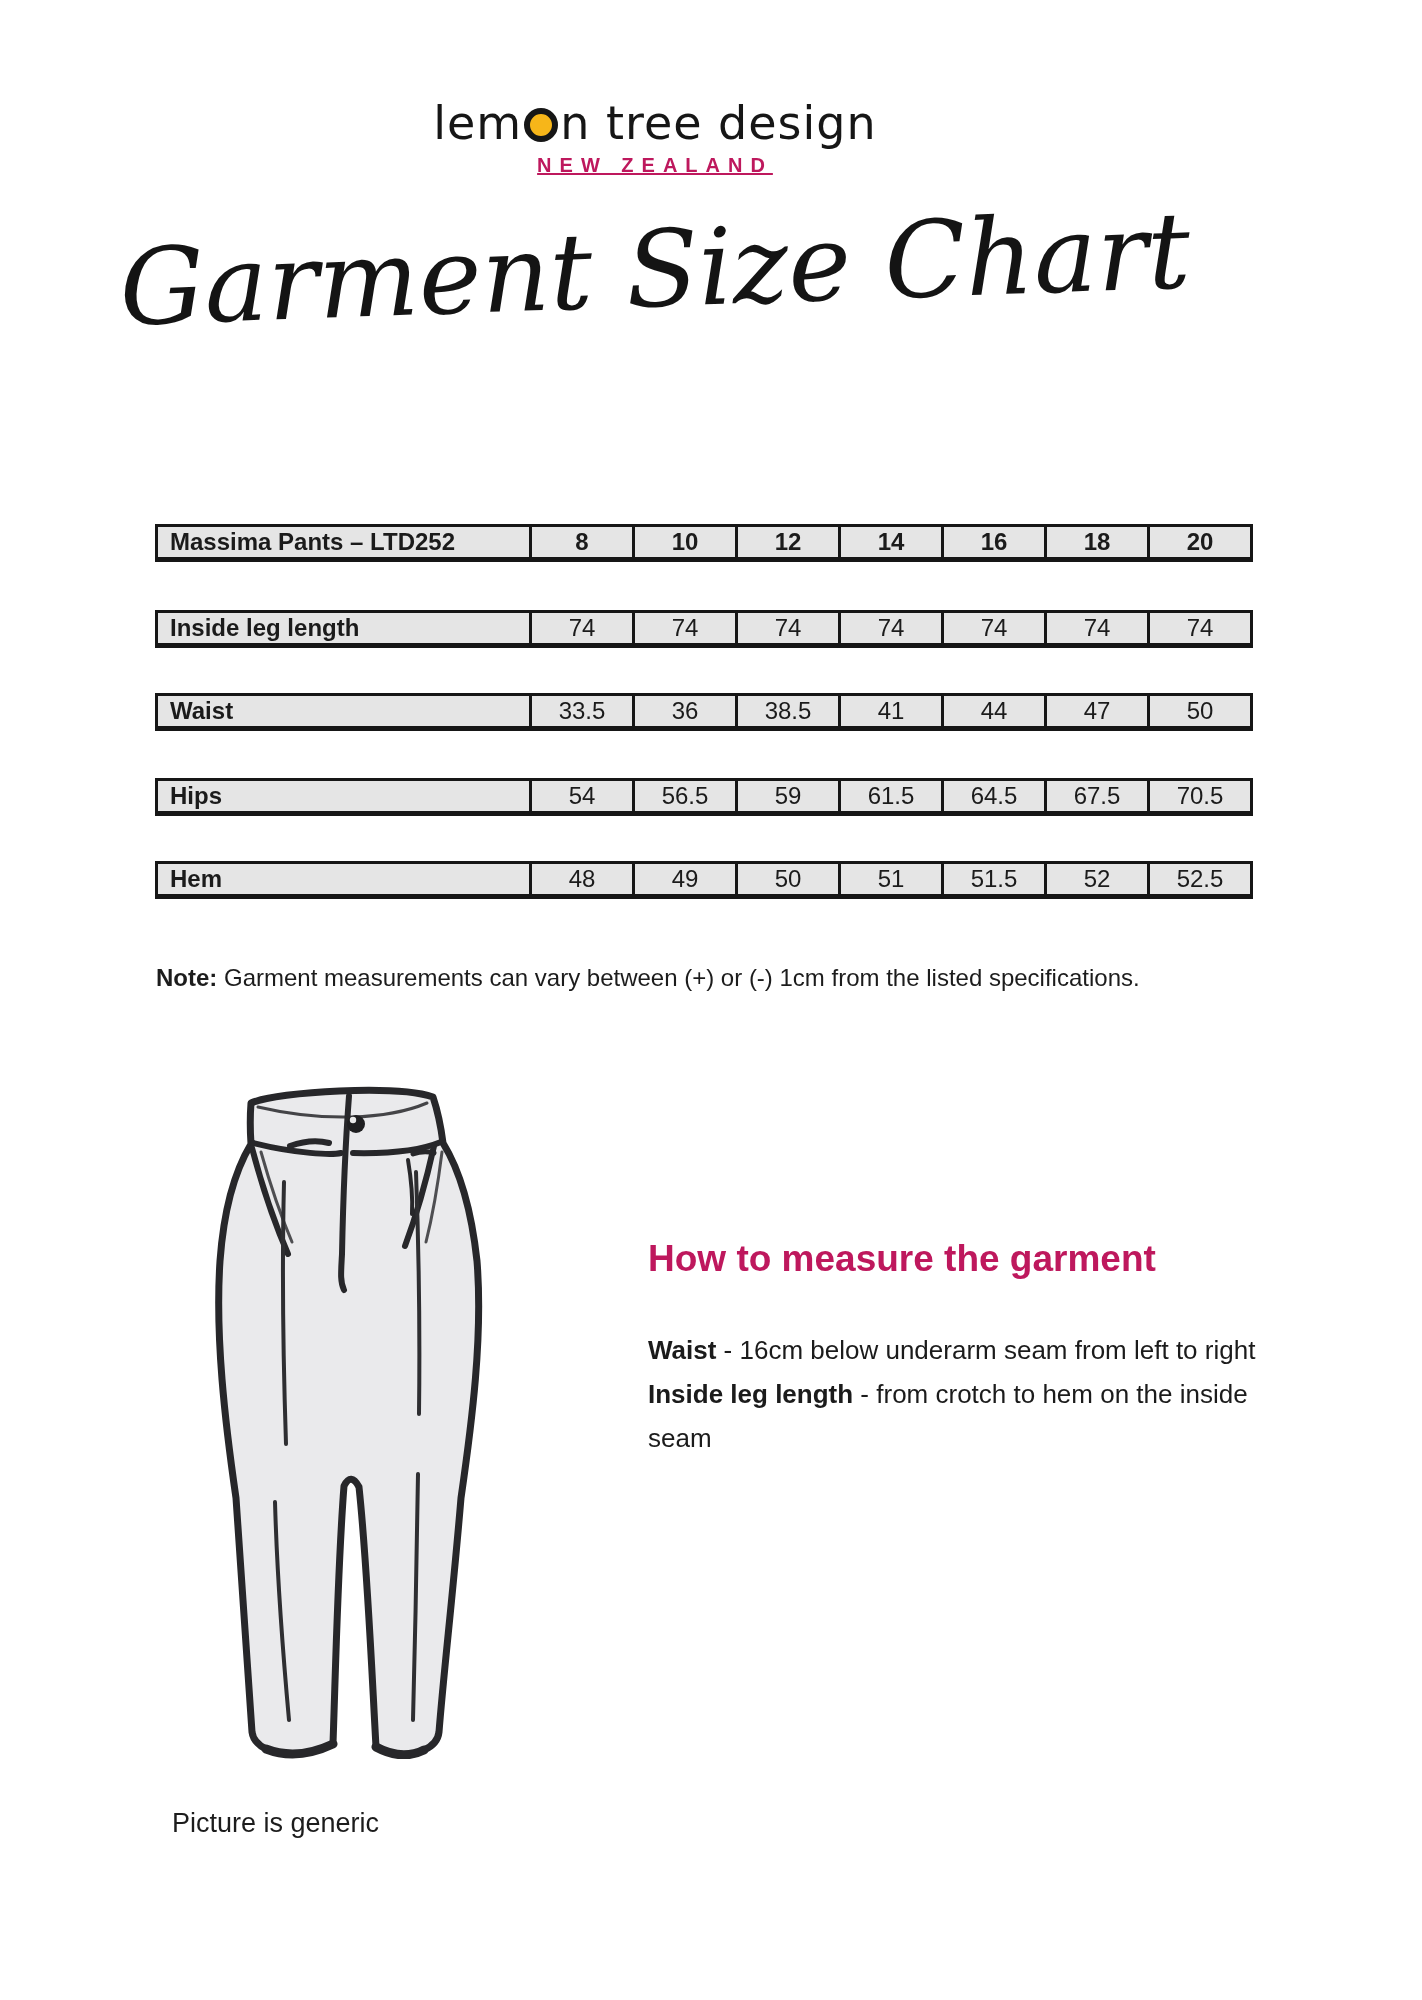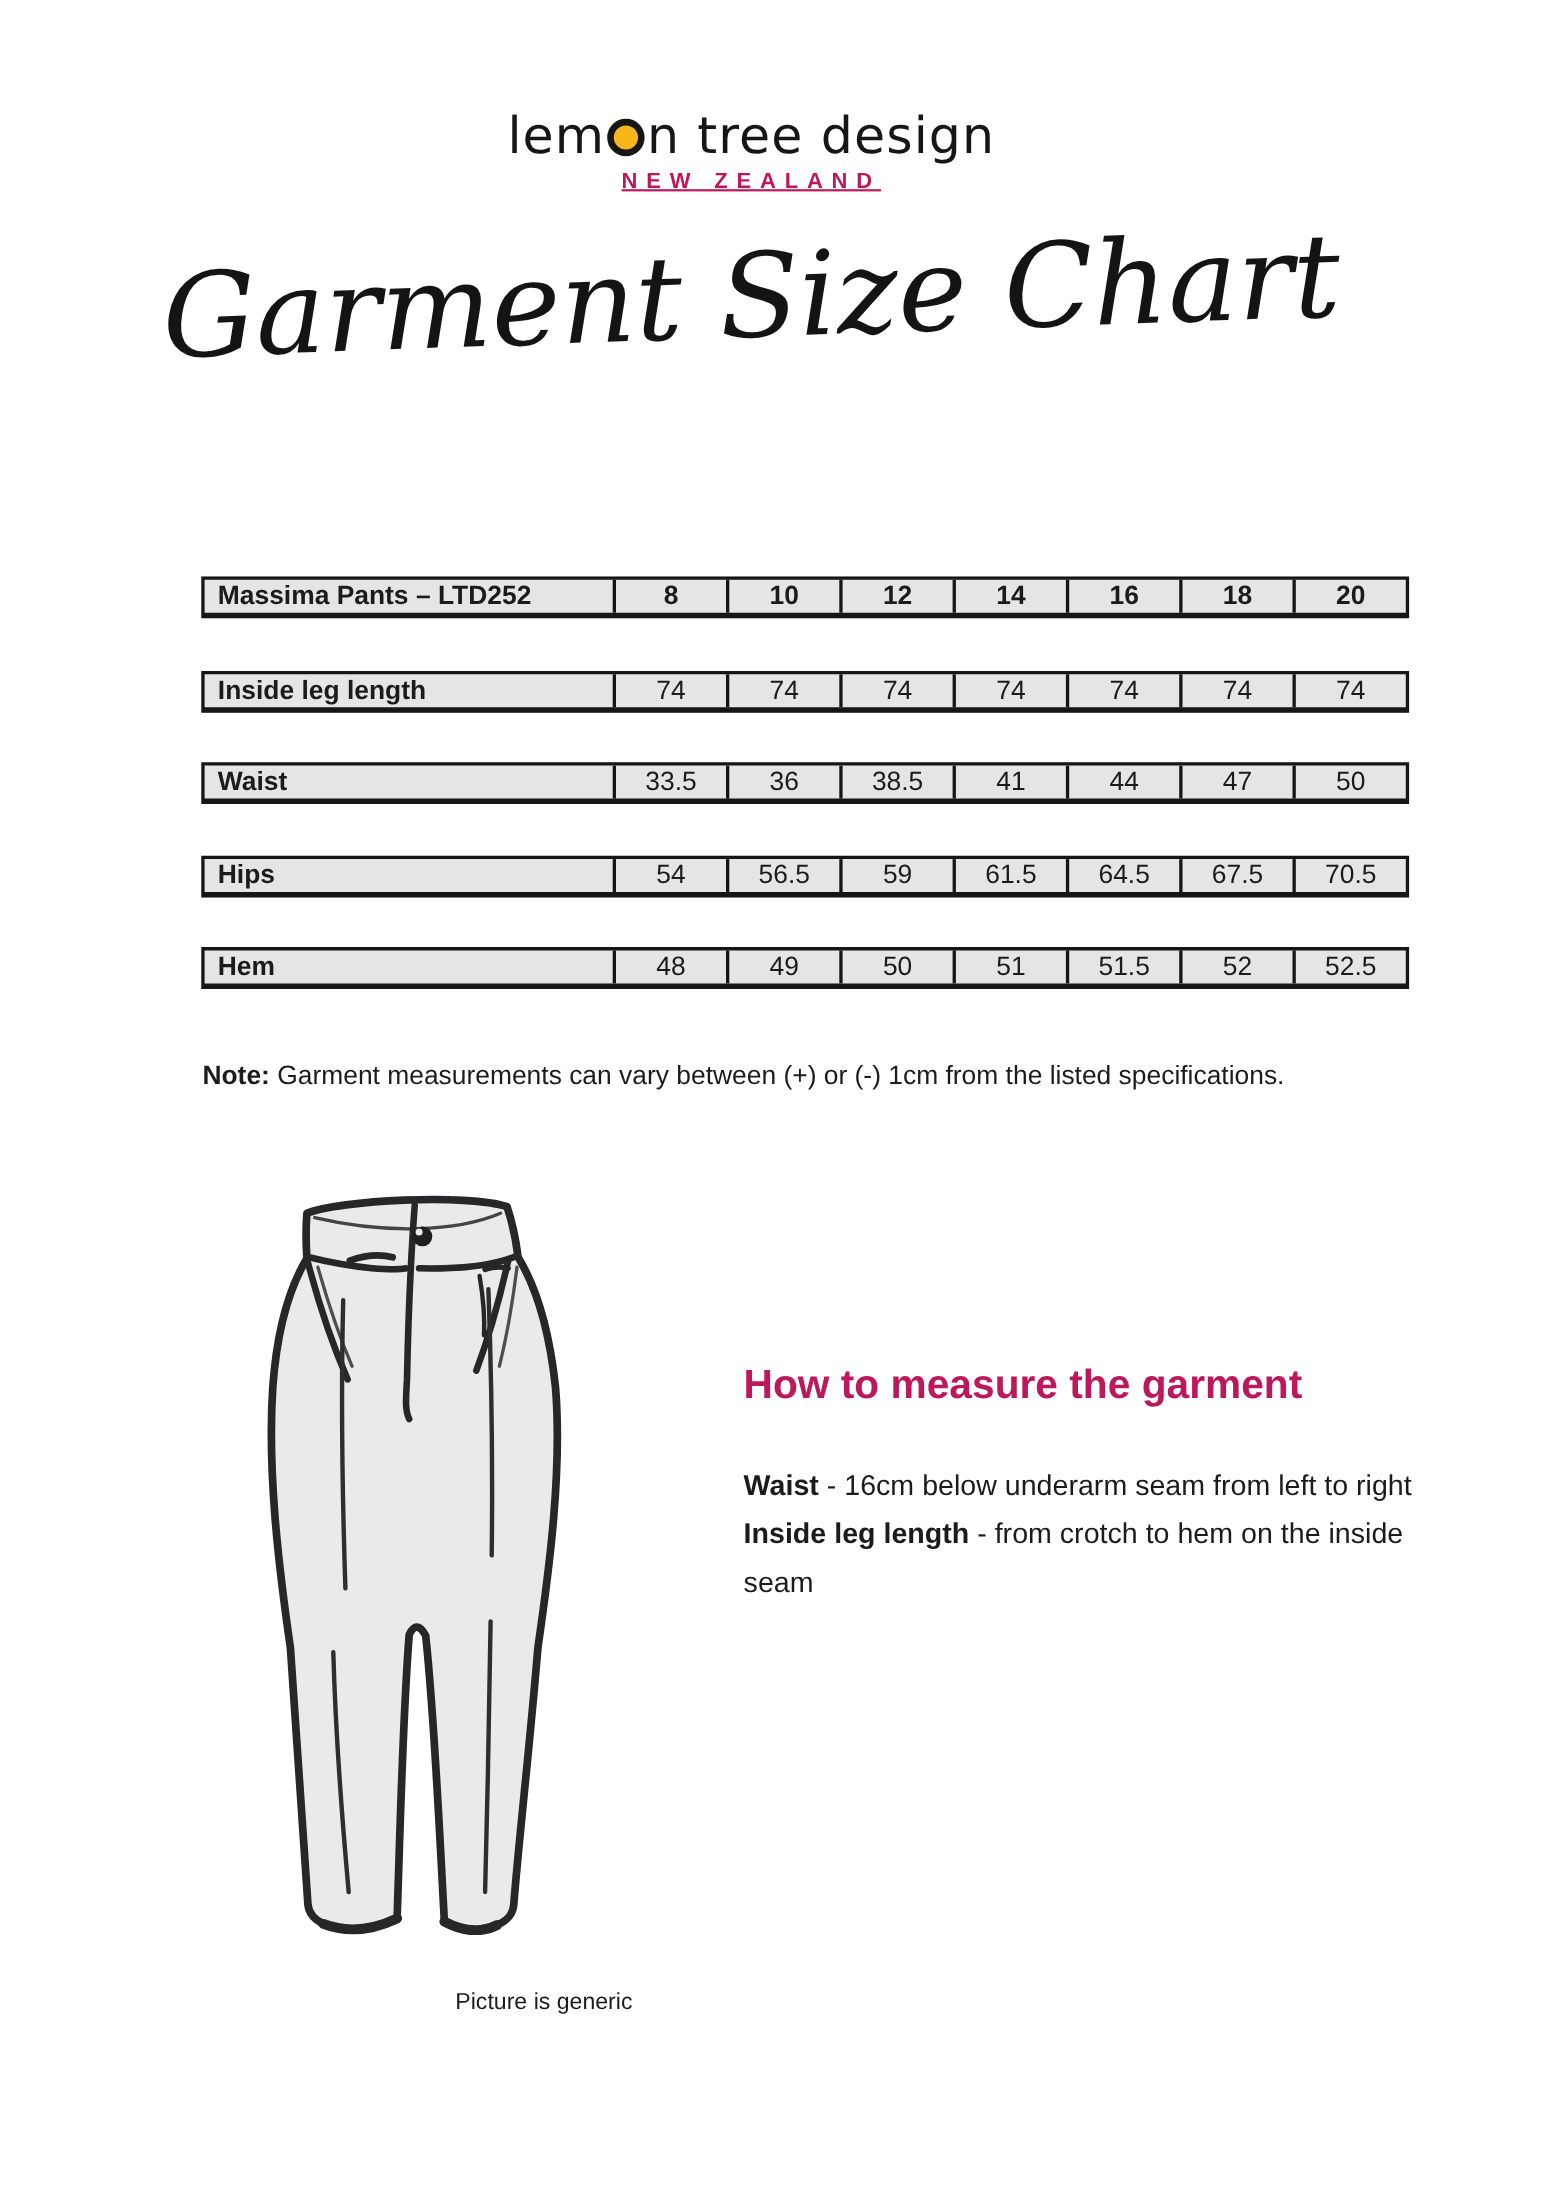--- a/index.html
+++ b/index.html
@@ -1,18 +1,18 @@
 <!DOCTYPE html>
 <html><head>
 <meta charset="utf-8">
 <style>
   html,body { margin:0; padding:0; background:#ffffff; }
   .page {
     position:relative; width:1310px; height:2000px; background:#ffffff;
-    font-family:"Liberation Sans", sans-serif; color:#1b1b1b; overflow:hidden;margin-left:28px;
+    font-family:"Liberation Sans", sans-serif; color:#1b1b1b; overflow:hidden;
   }
 
   
   .logo { position:absolute; top:98px; left:0; width:100%; text-align:center; }
   .logo-line { font-family:"DejaVu Sans", sans-serif; font-size:46px; font-weight:400;
                color:#161616; letter-spacing:1px; line-height:50px; }
   .lemon-dot { display:inline-block; width:22px; height:22px; border-radius:50%;
                border:6px solid #161616; vertical-align:-3px; margin:0 2px; }
   .logo-sub { margin-top:6px; font-size:20px; font-weight:700; letter-spacing:8px;
               color:#be185d;text-decoration:underline; }
@@ -38,21 +38,21 @@
   .trow .cell.val { font-weight:400; }
 
   
   .note { position:absolute; left:156px; top:938px; width:1120px; font-size:24px;
           line-height:32px; color:#1c1c1c; }
   .note b { font-weight:700; }
 
   
   .pants-fig { position:absolute; left:172px; top:1054px; width:375px; height:705px; margin:0; }
   .pants-caption { position:absolute; left:172px; top:1808px; width:375px;
-                   text-align:right; font-size:21px; color:#1c1c1c; }
+                   text-align:left; font-size:27px; color:#1c1c1c; }
 
   
   .howto { position:absolute; left:648px; top:1238px; width:612px; }
   .howto h2 { margin:0; font-size:37px; font-weight:700; color:#be185d; }
   .howto .defs { margin-top:48px; font-size:26px; line-height:44px; }
   .howto .defs p { margin:0; }
   .howto .defs b { font-weight:700; }
   .howto .para { margin:44px 0 0 0; font-size:31px; line-height:44px; }
 </style>
 </head>

